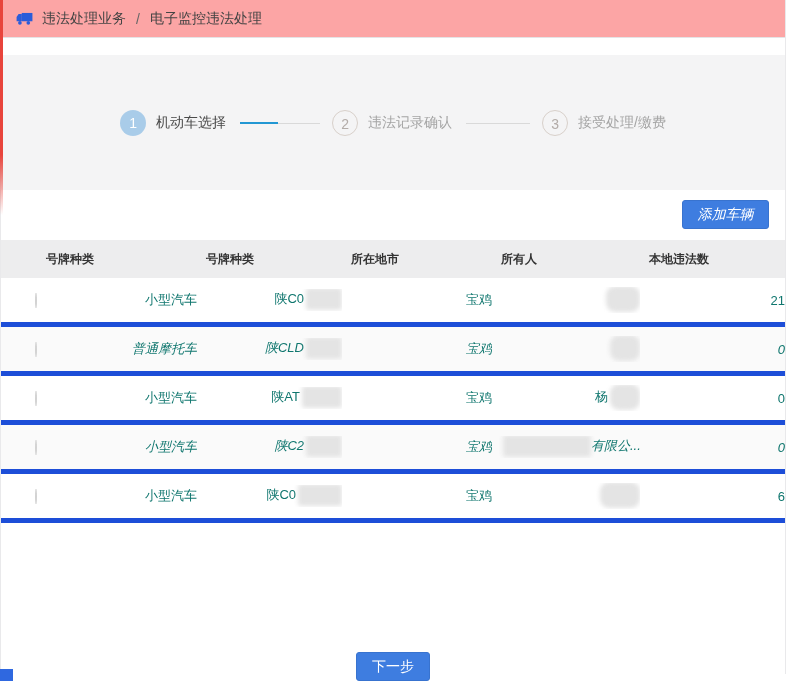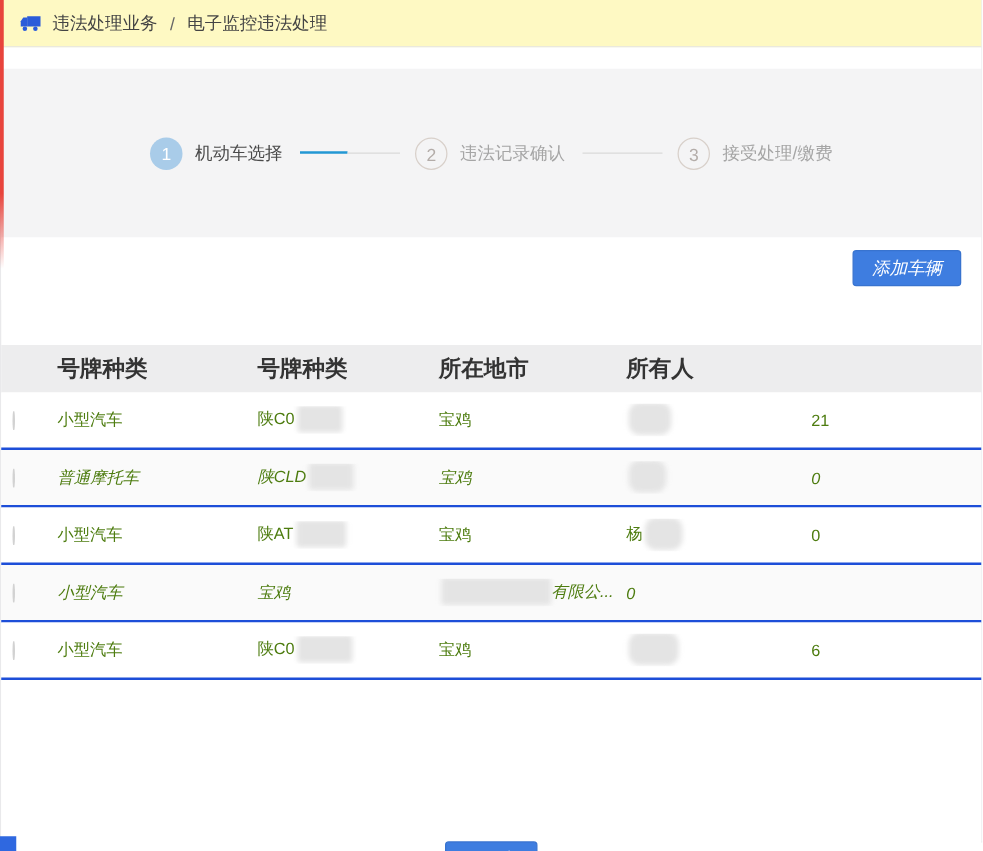--- a/index.html
+++ b/index.html
@@ -1,21 +1,21 @@
 <!DOCTYPE html>
 <html><head>
 <meta charset="utf-8">
 <style>
   html,body{margin:0;padding:0;background:#fff;}
   body{font-family:"Liberation Sans","DejaVu Sans",sans-serif;}
   .page{position:relative;width:786px;height:681px;background:#fff;overflow:hidden;}
   .card{position:absolute;left:0;top:0;width:786px;height:674px;box-sizing:border-box;
         border:1px solid #e9e9eb;border-top:none;background:#fff;}
   
-  .topbar{height:38px;background:#fef9c3;border-bottom:1px solid #e4e4e6;
+  .topbar{height:38px;background:#fca5a5;border-bottom:1px solid #e4e4e6;
           display:flex;align-items:center;padding:0 14px;box-sizing:border-box;gap:8px;}
   .crumb{font-size:14px;color:#444;}
   .crumb-sep{font-size:14px;color:#666;margin:0 2px;}
   .truck{display:inline-flex;align-items:center;}
   
   .red-accent{position:absolute;left:0;top:0;width:3px;height:215px;z-index:6;
     background:linear-gradient(to bottom,#e8443c 0%,#e8443c 72%,rgba(232,68,60,0) 100%);}
   .gap{height:17px;background:#fff;}
   
   .step-panel{height:135px;background:#f4f4f5;display:flex;align-items:center;justify-content:center;}
@@ -32,22 +32,22 @@
   .seg-blue{width:38px;height:2px;background:#2297d3;display:inline-block;vertical-align:middle;}
   .seg-gray{width:42px;height:1px;background:#d9d9d9;display:inline-block;vertical-align:middle;}
   .seg-gray.long{width:64px;}
   
   .toolbar{height:50px;position:relative;background:#fff;}
   .btn{background:#3e7de0;border:1px solid #3873cf;color:#fff;font-size:14px;
        border-radius:3px;cursor:pointer;font-family:inherit;}
   .btn-add{position:absolute;right:16px;top:10px;width:87px;height:29px;font-style:italic;}
   
   .grid{display:grid;grid-template-columns:36px 160px 145px 150px 148px 1fr;align-items:center;}
-  .thead{height:38px;background:#ededee;font-size:18px;font-weight:bold;color:#333;margin-top:36px;}
-  .trow{height:44px;border-bottom:2px solid #1d4ed8;font-size:13px;color:#4d7c0f;background:#fff;}
+  .thead{height:38px;background:#ededee;font-size:12px;font-weight:bold;color:#333;}
+  .trow{height:44px;border-bottom:5px solid #1d4ed8;font-size:13px;color:#0f766e;background:#fff;text-align:right;}
   .trow.alt{background:#fafafa;font-style:italic;}
   .cell{padding-left:9px;white-space:nowrap;overflow:hidden;}
   .radio{width:14px;height:14px;border:1px solid #d2d2d2;border-radius:50%;
          margin:0 auto;background:#fff;box-sizing:border-box;cursor:pointer;}
   .blur{display:inline-block;vertical-align:middle;background:#e4e4e4;filter:blur(2px);
         border-radius:3px;height:22px;margin-left:2px;position:relative;top:-1px;}
   .blur.round{height:26px;border-radius:9px;}
   .w30{width:30px}.w34{width:34px}.w36{width:36px}.w40{width:40px}.w44{width:44px}.w88{width:88px}
   
   .footer{padding-top:129px;display:flex;justify-content:center;background:#fff;align-items:center;}
@@ -100,20 +100,21 @@
     <div class="toolbar">
       <button class="btn btn-add">添加车辆</button>
     </div>
 
     <div class="grid thead">
       <div class="cell"></div>
       <div class="cell">号牌种类</div>
       <div class="cell">号牌种类</div>
       <div class="cell">所在地市</div>
       <div class="cell">所有人</div>
+      <div class="cell">本地违法数</div>
     </div>
 
     <div class="grid trow">
       <div class="cell"><span class="radio"></span></div>
       <div class="cell">小型汽车</div>
       <div class="cell"><span>陕C0</span><span class="blur w36"></span></div>
       <div class="cell">宝鸡</div>
       <div class="cell"><span class="blur round w34"></span></div>
       <div class="cell">21</div>
     </div>
@@ -132,20 +133,21 @@
       <div class="cell">小型汽车</div>
       <div class="cell"><span>陕AT</span><span class="blur w40"></span></div>
       <div class="cell">宝鸡</div>
       <div class="cell"><span>杨</span><span class="blur round w30"></span></div>
       <div class="cell">0</div>
     </div>
 
     <div class="grid trow alt">
       <div class="cell"><span class="radio"></span></div>
       <div class="cell">小型汽车</div>
+      <div class="cell"><span>陕C2</span><span class="blur w36"></span></div>
       <div class="cell">宝鸡</div>
       <div class="cell"><span class="blur w88"></span><span>有限公...</span></div>
       <div class="cell">0</div>
     </div>
 
     <div class="grid trow">
       <div class="cell"><span class="radio"></span></div>
       <div class="cell">小型汽车</div>
       <div class="cell"><span>陕C0</span><span class="blur w44"></span></div>
       <div class="cell">宝鸡</div>

